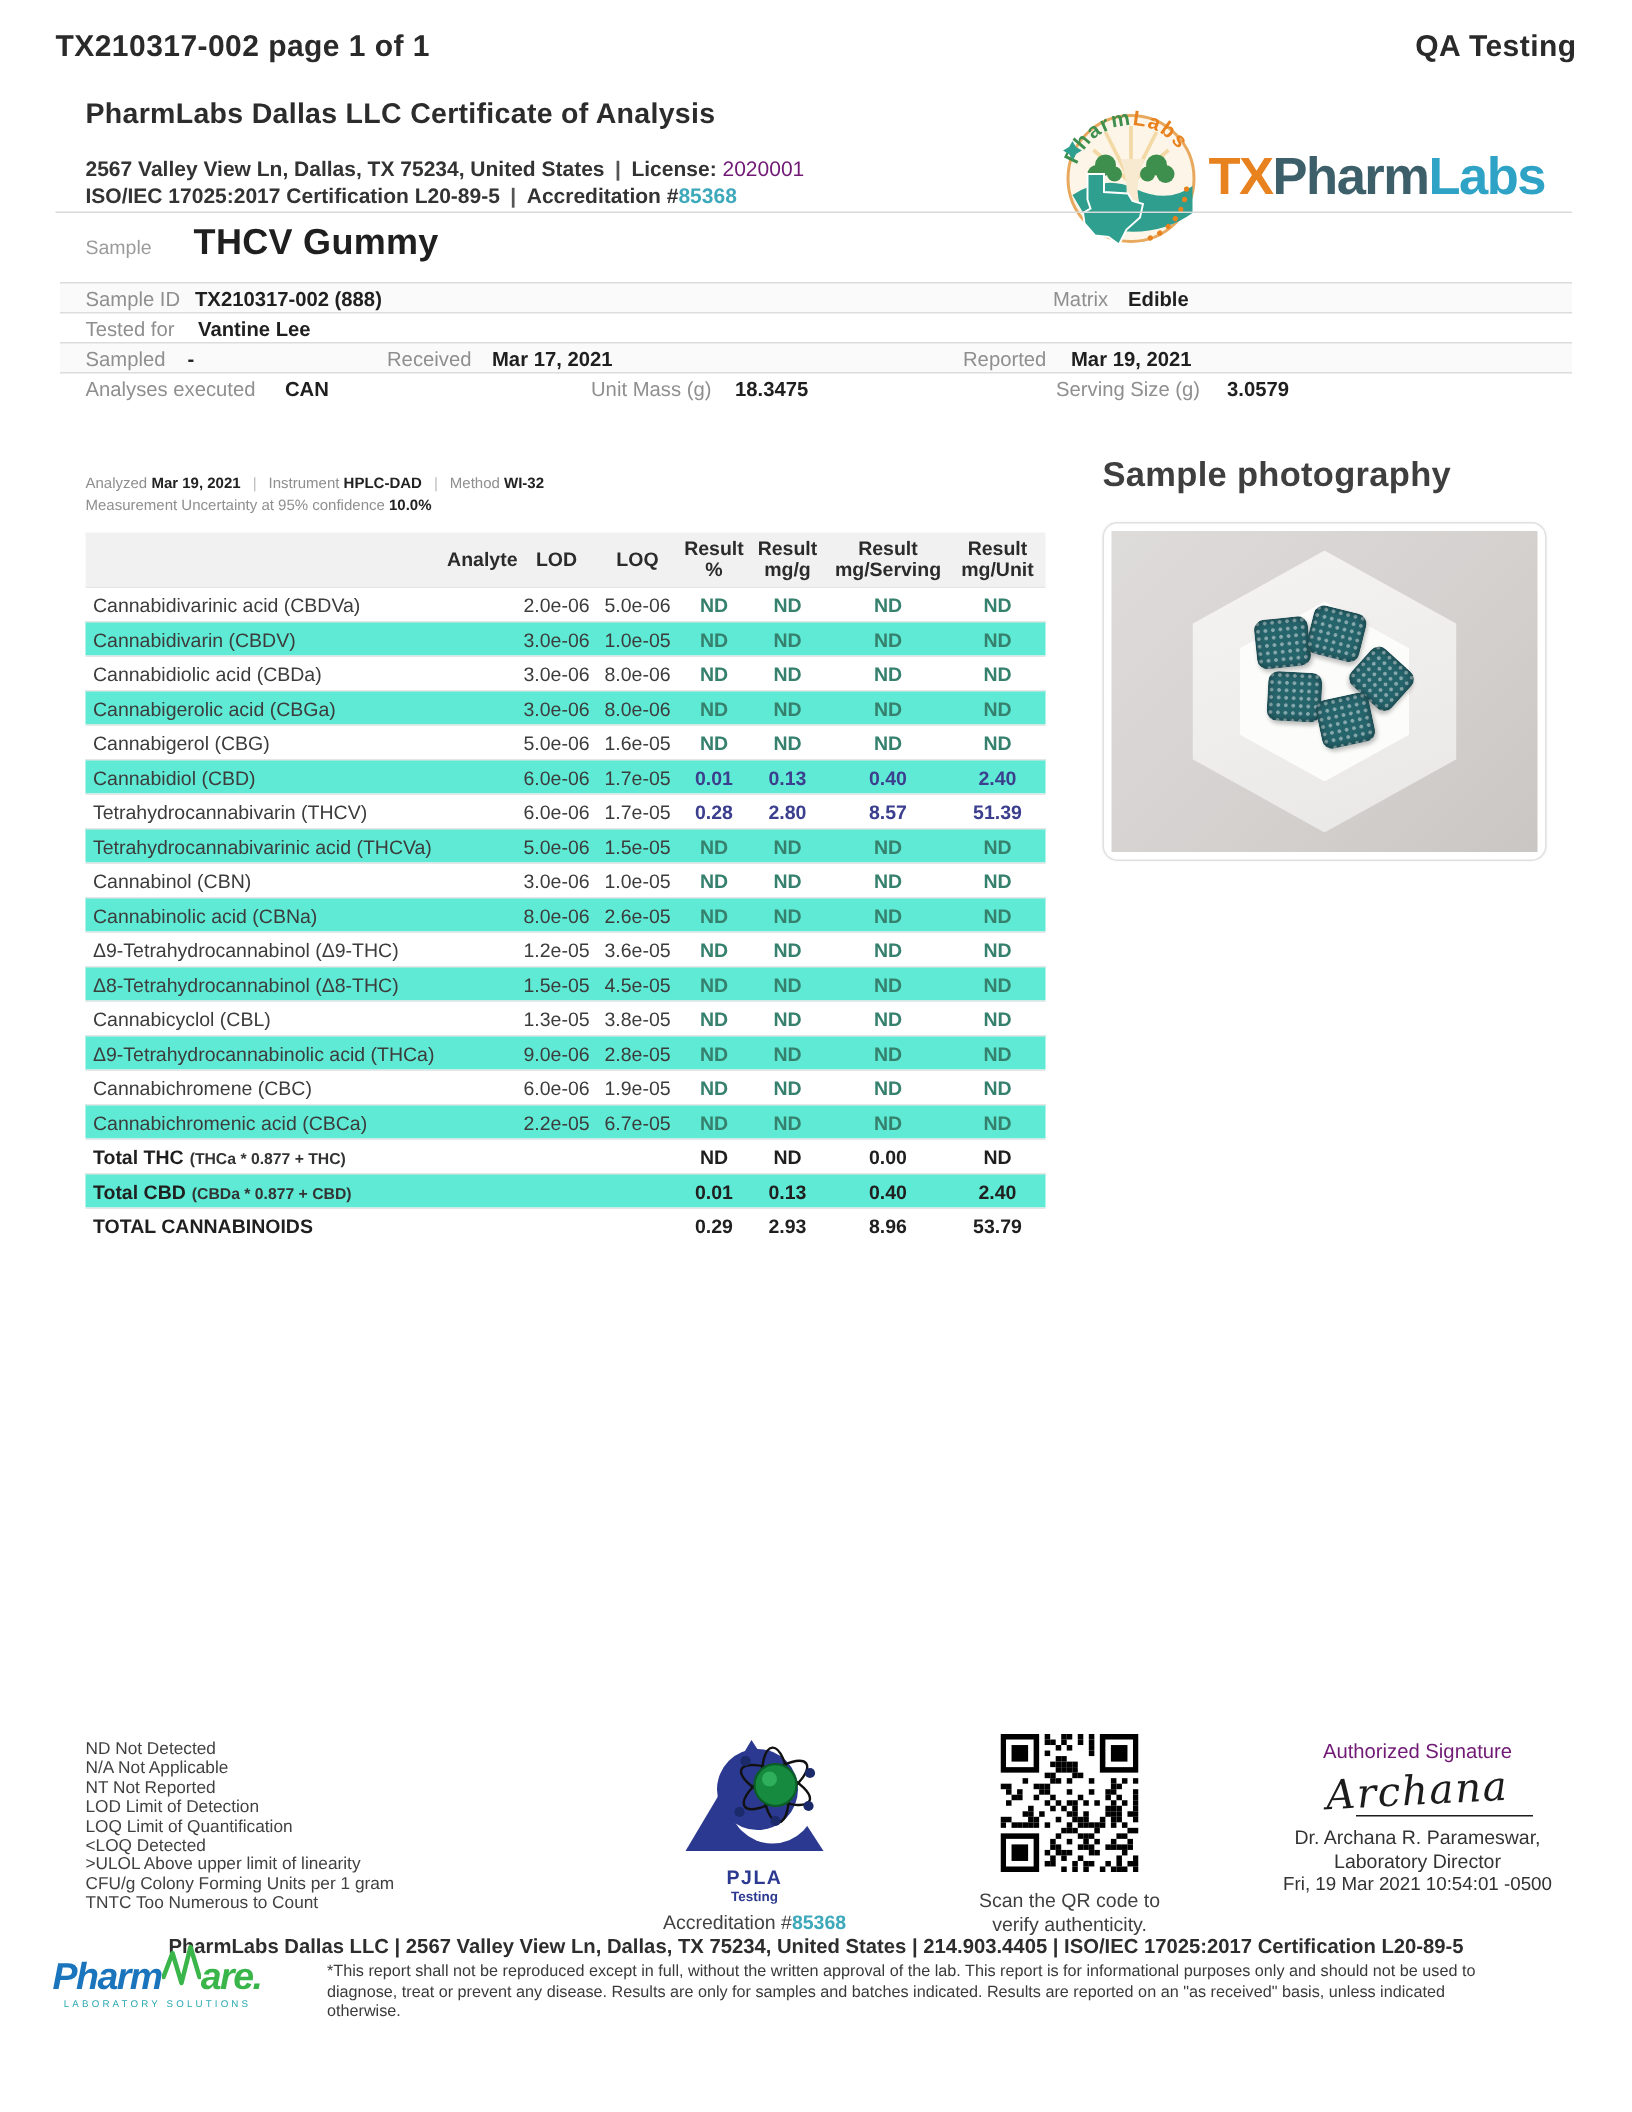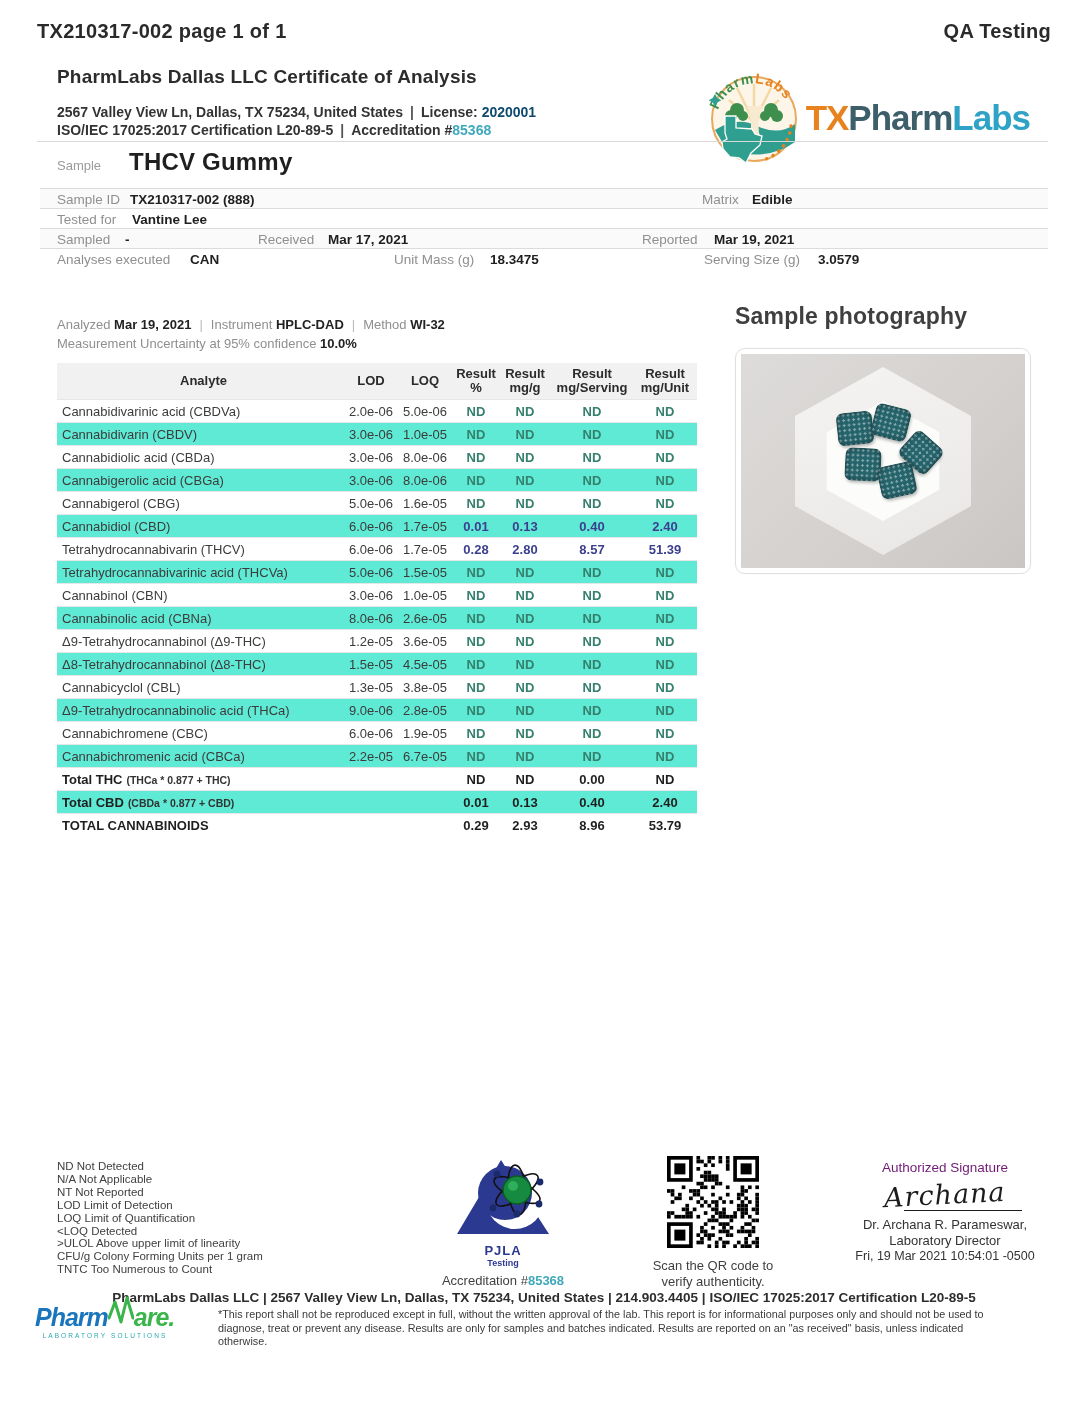--- a/index.html
+++ b/index.html
@@ -6,48 +6,48 @@
   .page{position:relative;width:1088px;height:1408px;background:#fff;overflow:hidden;
         font-family:"Liberation Sans",sans-serif;color:#2e2e2e;}
   
   .topbar{position:absolute;left:37px;right:37px;top:20px;display:flex;justify-content:space-between;
           font-size:20px;font-weight:600;color:#2a2a2a;letter-spacing:.3px;}
   
   .header-left{position:absolute;left:57px;top:66px;width:620px;}
   .company-title{margin:0 0 16px;font-size:19px;font-weight:700;color:#2c2c2c;letter-spacing:.2px;}
   .addr{margin:2px 0;font-size:14px;font-weight:600;color:#333;}
   .addr .sep{margin:0 7px;color:#555;}
-  .addr b{font-weight:700;color:#0c4a6e;}
+  .addr b{font-weight:400;color:#701a75;}
   .teal{color:#3fa9bc;font-weight:700;}
   .logo{position:absolute;right:58px;top:70px;display:flex;align-items:center;gap:4px;}
   .wordmark{font-size:35px;font-weight:700;letter-spacing:-1px;}
   .wm-tx{color:#e8821e;} .wm-pharm{color:#3c5f6a;} .wm-labs{color:#2fa3c6;}
   .rule-top{position:absolute;left:37px;right:40px;top:141px;border-top:1px solid #d9d9d9;}
   
   .sample-line{position:absolute;left:57px;top:148px;display:flex;align-items:baseline;gap:28px;}
   .sample-label{font-size:13px;color:#9b9b9b;}
   .sample-name{font-size:24px;font-weight:800;color:#1f1f1f;letter-spacing:.2px;}
   
   .info{position:absolute;left:40px;right:40px;top:188px;font-size:13.5px;}
   .irow{position:relative;height:19px;border-top:1px solid #dcdcdc;}
   .irow.shade{background:#fafafa;}
   .irow span{position:absolute;top:3px;white-space:nowrap;text-align:center;}
   .ilabel{color:#8f8f8f;}
   .ival{color:#1f1f1f;font-weight:800;}
   
   .main-left{position:absolute;left:57px;top:303px;width:640px;}
   .sec-title{margin:0;font-size:23px;font-weight:600;color:#3f3f3f;letter-spacing:.2px;}
-  .meta{margin:4px 0 0;font-size:13px;color:#8f8f8f;}
+  .meta{margin:4px 0 0;font-size:10px;color:#8f8f8f;}
   .meta b{color:#222;font-weight:800;}
   .meta .pipe{margin:0 8px;color:#bbb;}
   .atable{margin-top:12px;width:640px;font-size:13px;}
   .trow,.thead{display:grid;grid-template-columns:288px 52px 56px 46px 52px 82px 64px;align-items:center;}
   .thead{background:#f1f1f1;min-height:36px;font-weight:800;color:#2b2b2b;line-height:14px;}
   .thead .hc{text-align:center;}
-  .thead .hc.first{text-align:center;padding-left:5px;}
+  .thead .hc.first{text-align:right;padding-left:5px;}
   .trow{min-height:22px;border-top:1px solid #e6e6e6;}
   .trow.stripe{background:#5eead4;}
   .c-name{color:#3c3c3c;padding-left:5px;white-space:nowrap;}
   .c-dim{text-align:center;color:#3c3c3c;}
   .c-val{text-align:center;font-weight:800;}
   .v-nd{color:#36806e;} .v-num{color:#3b3f8e;} .v-tot{color:#1f1f1f;}
   .trow.total .c-name{font-weight:800;color:#1f1f1f;}
   .formula{font-size:10.5px;font-weight:700;color:#333;margin-left:4px;}
   
   .main-right{position:absolute;left:735px;top:303px;width:300px;}

